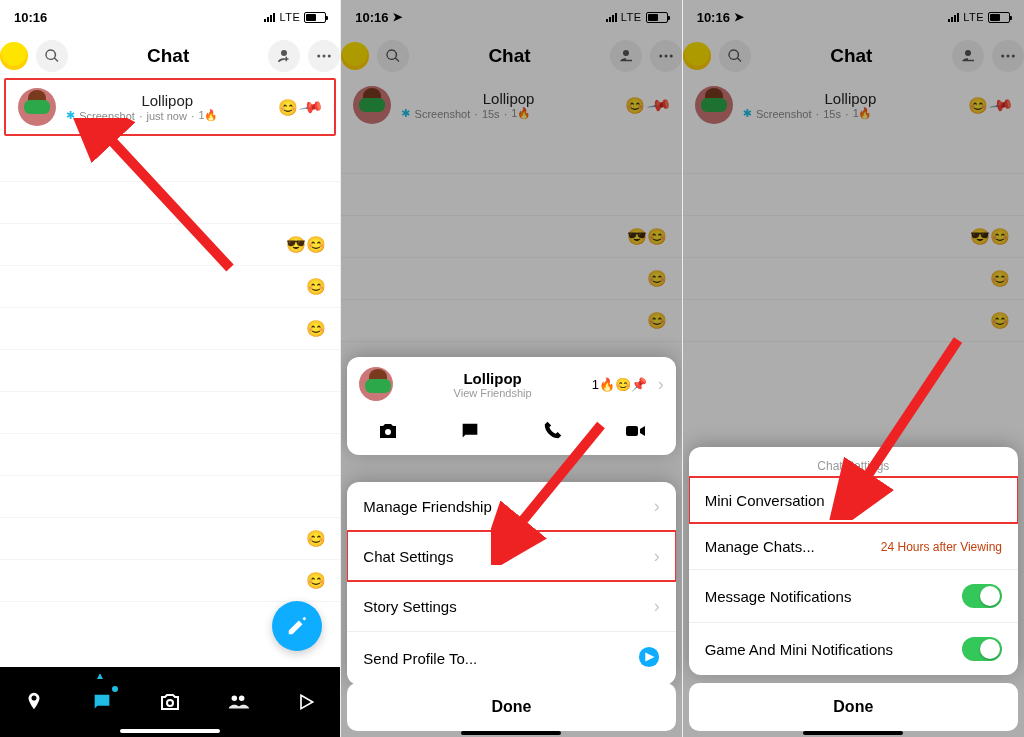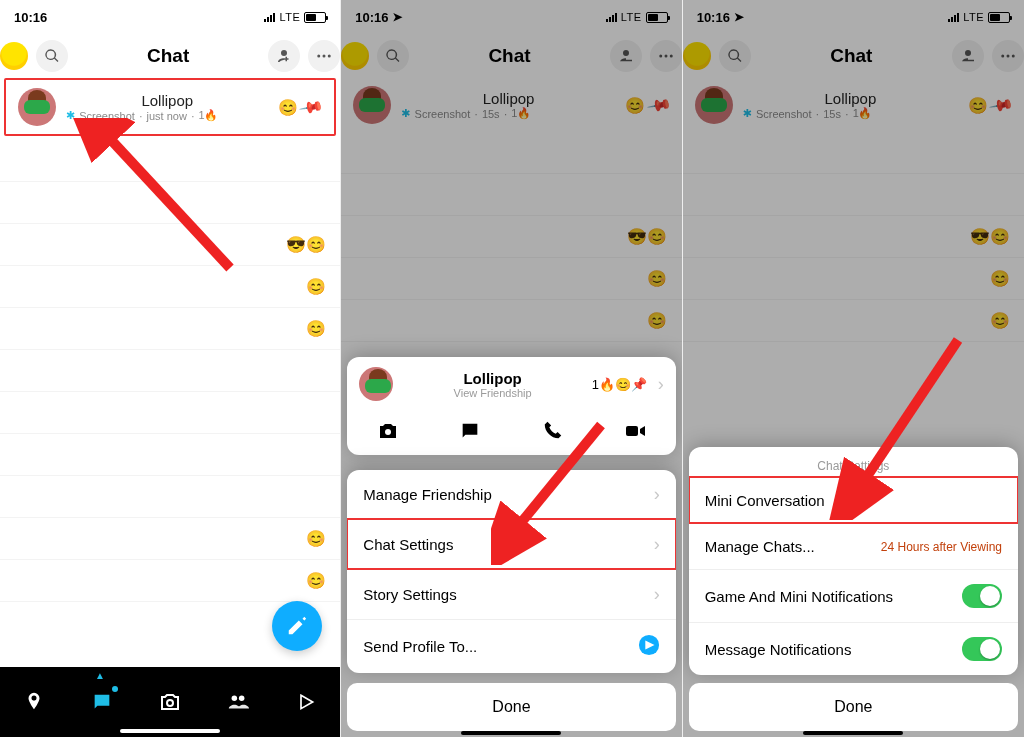--- a/index.html
+++ b/index.html
@@ -57,23 +57,23 @@
   .sheet-row { padding:14px 16px; font-size:15px; display:flex; align-items:center; justify-content:space-between; border-top:1px solid #eee; }
   .sheet-row:first-child { border-top:none; }
   .chev { color:#c8c8c8; font-size:18px; }
   .sheet.card { bottom:282px; }
   .card-top { display:flex; align-items:center; padding:10px 12px; gap:10px; }
   .card-top .friend-av { width:34px; height:34px; }
   .card-top .info { flex:1; }
   .card-top .sub { font-size:11px; color:#9a9a9a; }
   .card-icons { display:flex; justify-content:space-around; padding:6px 0 10px; }
   .card-icons .ic { width:28px; height:28px; display:flex; align-items:center; justify-content:center; }
-  .sheet.menu { bottom:64px; }
+  .sheet.menu { bottom:52px; }
   .sheet.menu .highlight-row { outline:2px solid #e33; outline-offset:-1px; }
-  .done-bar { position:absolute; left:6px; right:6px; bottom:6px; height:48px; background:#fff; border-radius:10px; display:flex; align-items:center; justify-content:center; font-weight:400; font-size:16px; }
+  .done-bar { position:absolute; left:6px; right:6px; bottom:6px; height:48px; background:#fff; border-radius:10px; display:flex; align-items:center; justify-content:center; font-weight:700; font-size:16px; }
   
   .sheet.settings { bottom:62px; }
   .settings-title { padding:12px 16px 4px; font-size:12px; color:#9a9a9a; }
   .clear-row { color:#ff2d55; }
   .sub-right { font-size:12px; color:#c2410c; }
   .toggle { width:40px; height:24px; background:#34c759; border-radius:12px; position:relative; }
   .toggle::after { content:""; position:absolute; right:2px; top:2px; width:20px; height:20px; background:#fff; border-radius:50%; box-shadow:0 1px 2px rgba(0,0,0,.3);}
   .highlight-row3 { outline:2px solid #e33; outline-offset:-1px; }
 </style>
 </head>
@@ -443,25 +443,25 @@
   <div class="sheet settings">
     <div class="settings-title">Chat Settings</div>
     <div class="sheet-row highlight-row3">
           <span>Mini Conversation</span>
         </div>
     <div class="sheet-row">
       <span>Manage Chats...</span>
       <span class="sub-right">24 Hours after Viewing</span>
     </div>
     <div class="sheet-row">
+      <span>Message Notifications</span>
+      <span class="toggle"></span>
+    </div>
+    <div class="sheet-row">
       <span>Game And Mini Notifications</span>
-      <span class="toggle"></span>
-    </div>
-    <div class="sheet-row">
-      <span>Message Notifications</span>
       <span class="toggle"></span>
     </div>
   </div>
 
   <div class="done-bar">
         <span>Done</span>
       </div>
   <div class="home-ind dark" style="bottom:2px"></div>
 
   <svg class="redarrow" style="left:145px; top:330px" width="160" height="190">

